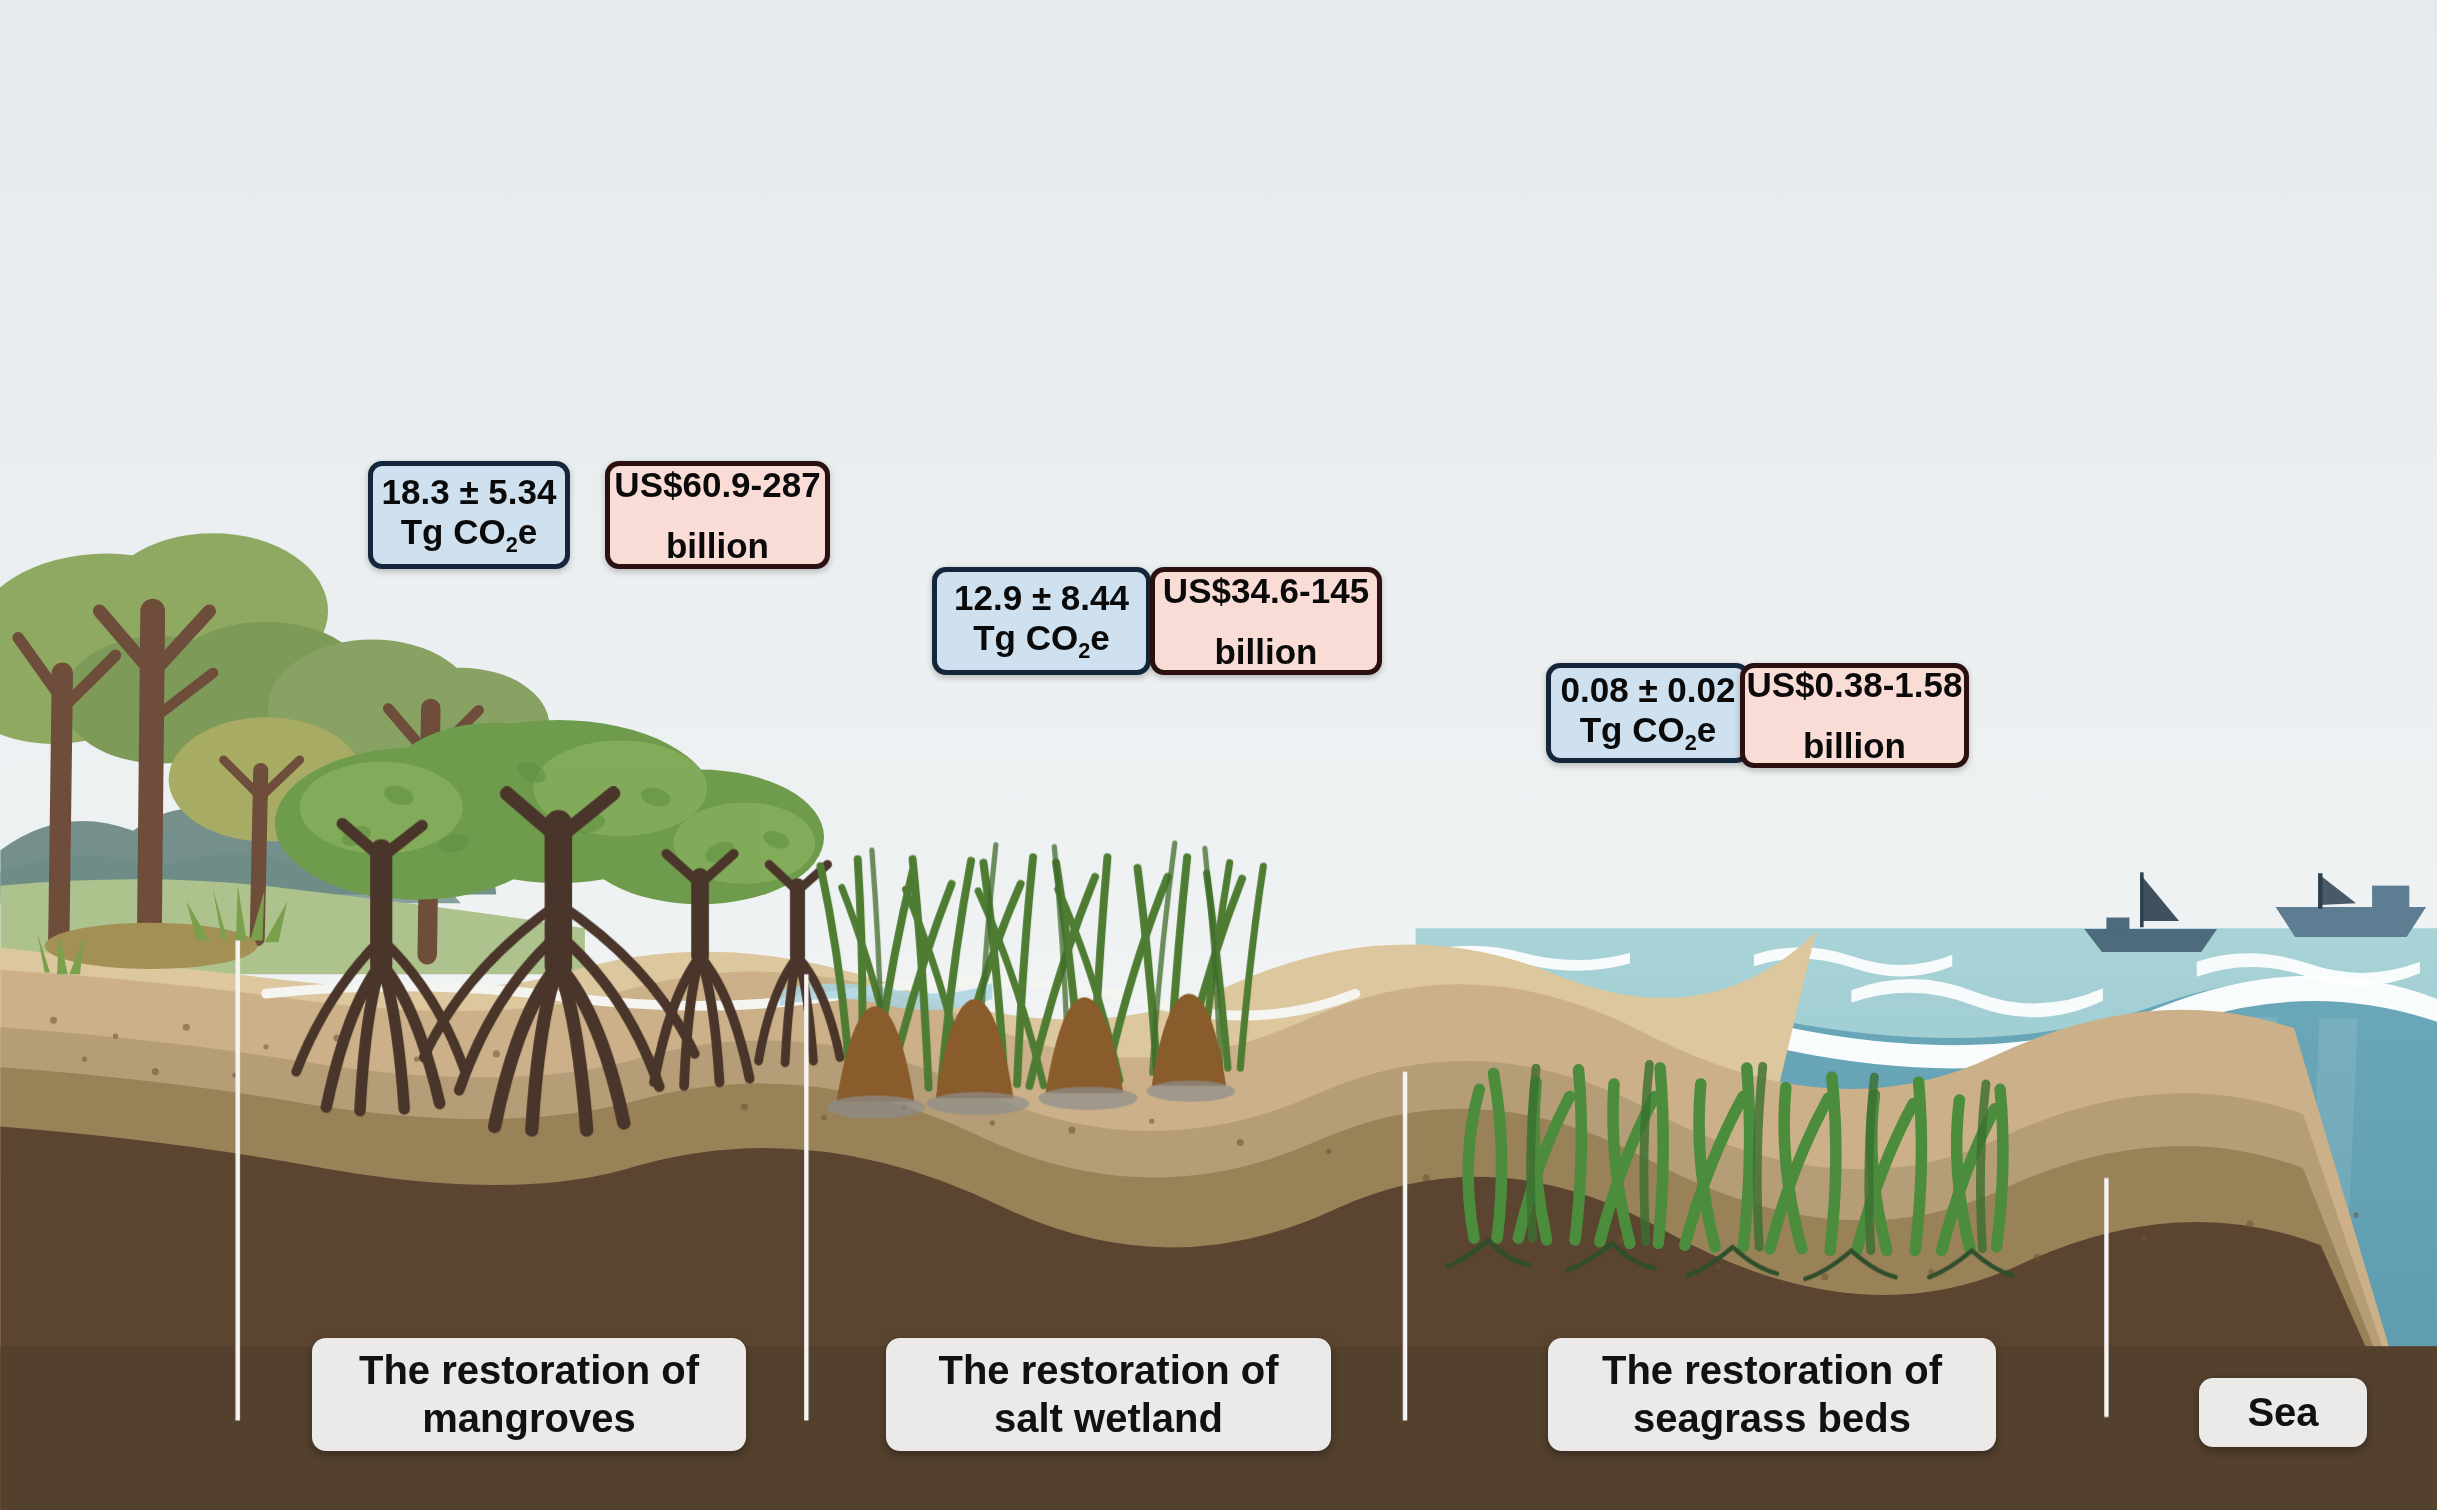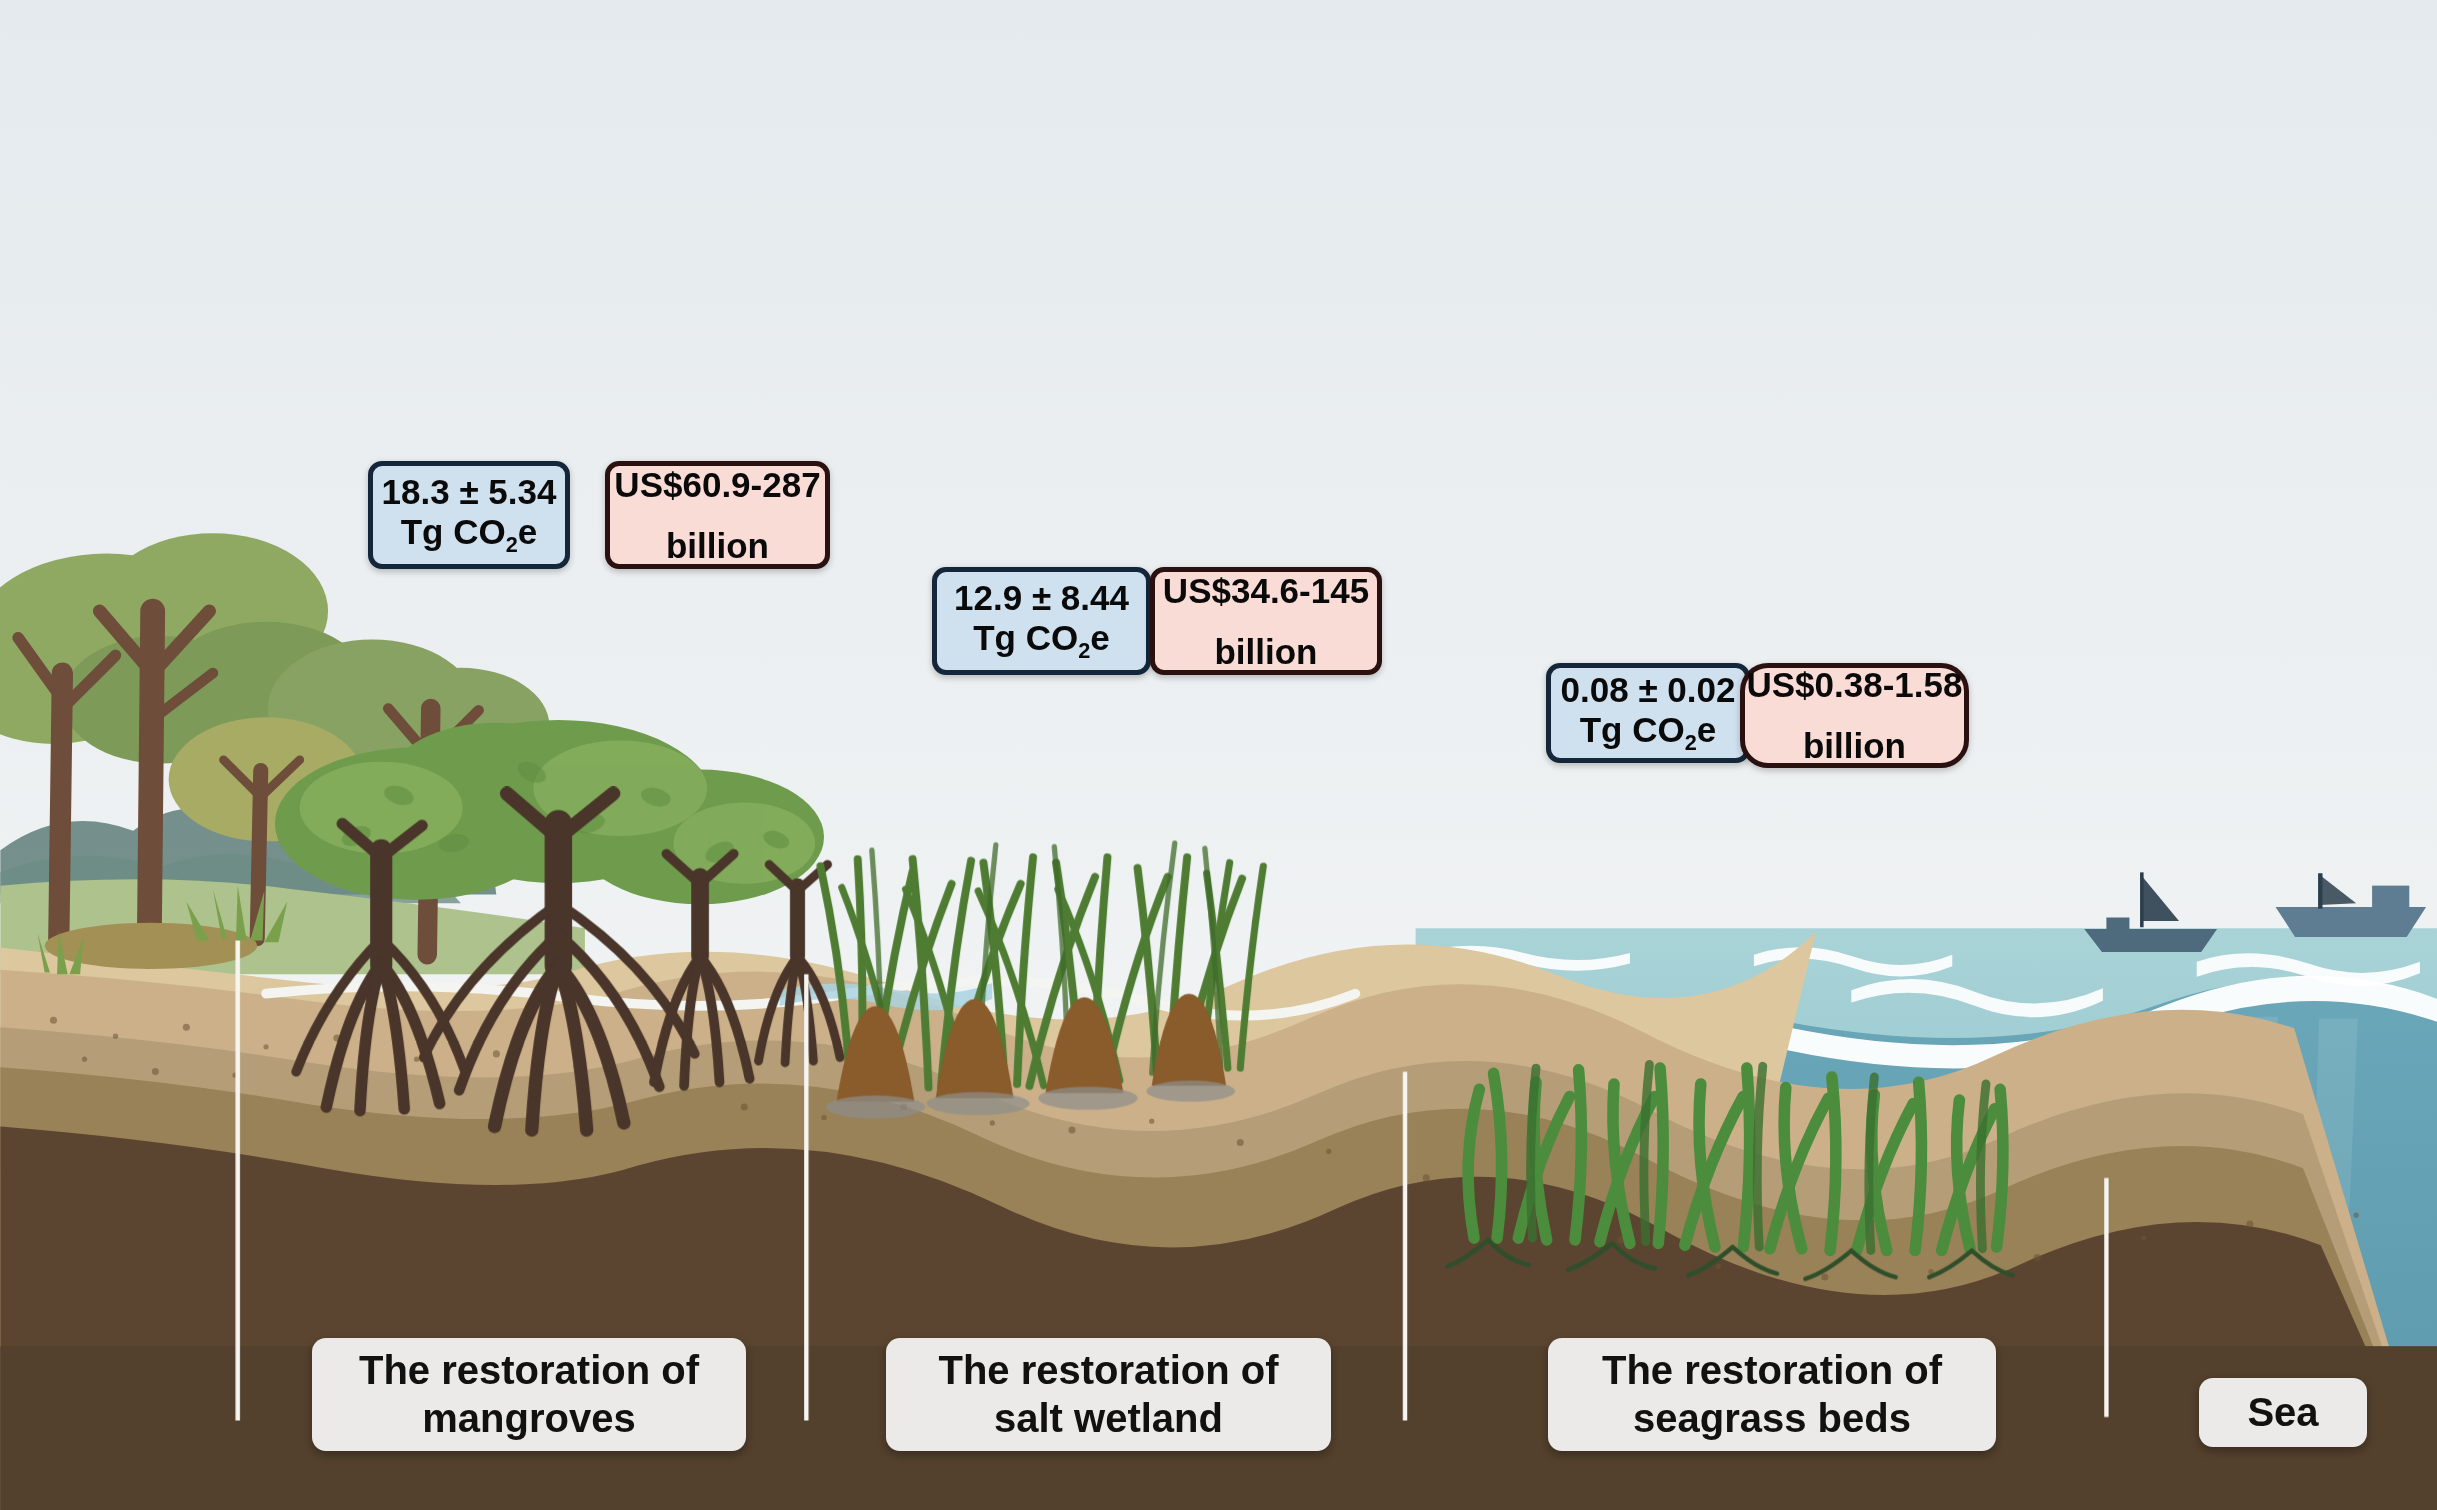--- a/index.html
+++ b/index.html
@@ -527,21 +527,21 @@
   <div class="vbox vbox-red" style="left:1150px; top:567px; width:232px; height:108px; font-size:35px;">
     <div class="l1">US$34.6-145</div>
     <div class="l2">billion</div>
   </div>
 
   <div class="vbox vbox-blue" style="left:1515px; top:663px; width:204px; height:100px; font-size:35px;margin-left:31px;">
     <div class="l1">0.08 ± 0.02</div>
     <div class="l2"><span>Tg CO</span><sub>2</sub><span>e</span></div>
   </div>
 
-  <div class="vbox vbox-red" style="left:1740px; top:663px; width:229px; height:105px; font-size:35px;border-radius:28px;">
+  <div class="vbox vbox-red" style="left:1740px; top:663px; width:229px; height:105px; font-size:35px;">
     <div class="l1">US$0.38-1.58</div>
     <div class="l2">billion</div>
   </div>
 
   <div class="glabel" style="left:312px; top:1338px; width:434px; height:113px;">
     <div>The restoration of</div>
     <div>mangroves</div>
   </div>
   <div class="glabel" style="left:886px; top:1338px; width:445px; height:113px;">
     <div>The restoration of</div>

